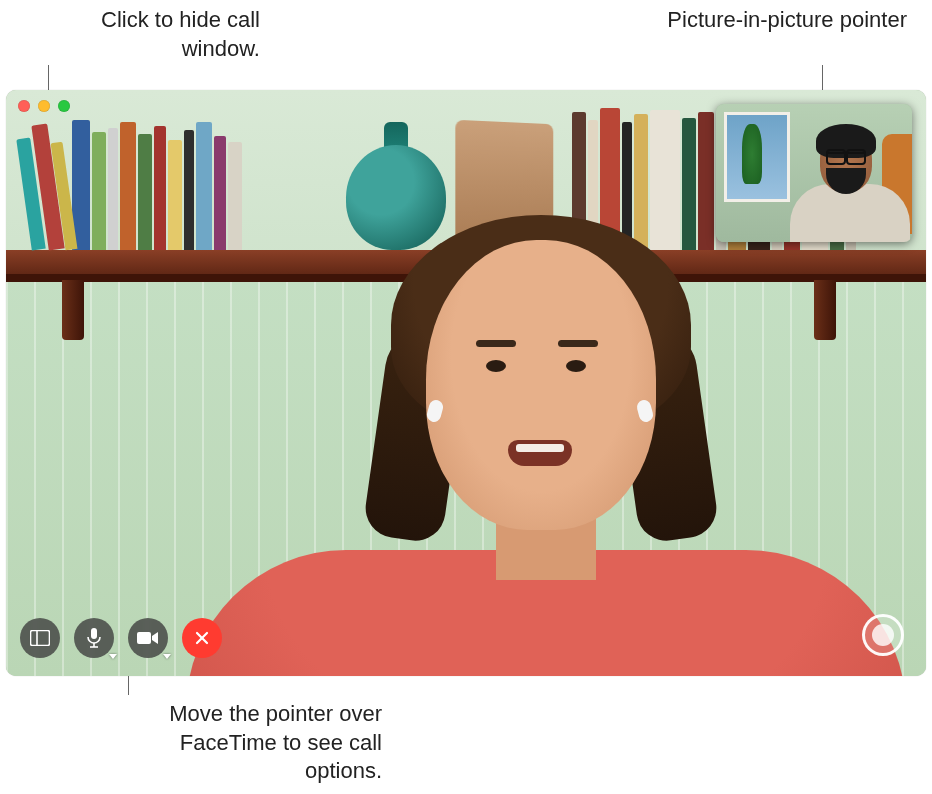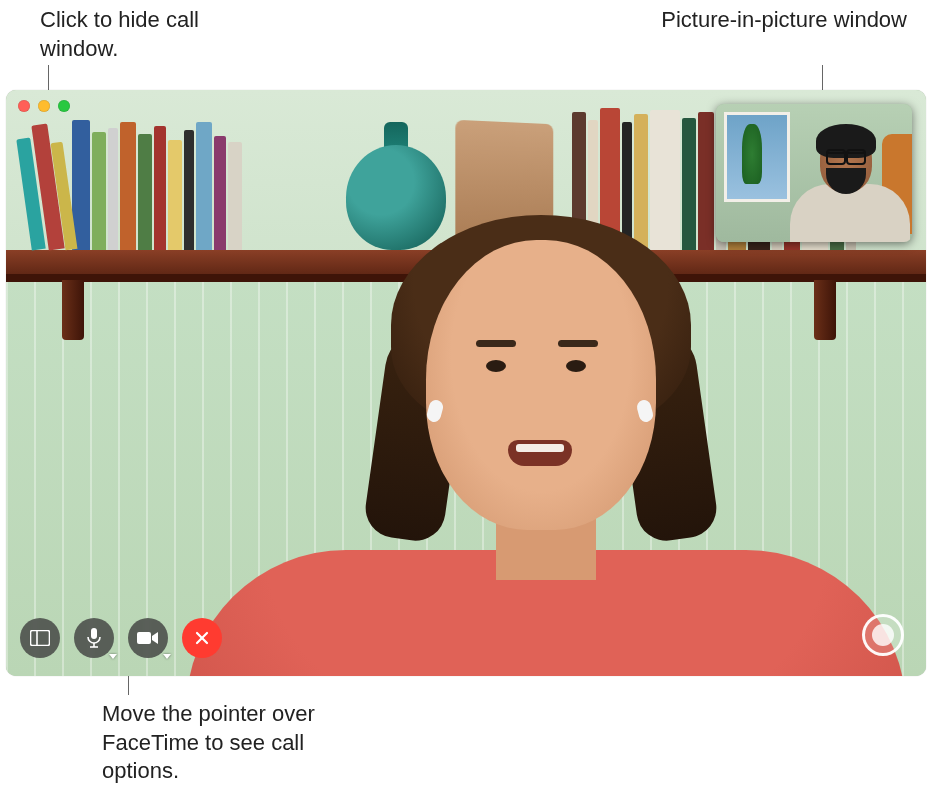--- a/index.html
+++ b/index.html
@@ -11,20 +11,21 @@
     position: relative;
     overflow: hidden;
   }
 
   
   .callout {
     position: absolute;
     font-size: 22px;
     color: #222;
     line-height: 1.3;
+    text-align: right;
   }
   .callout-tl { left: 40px; top: 6px; width: 220px; }
   .callout-tr { right: 25px; top: 6px; width: 260px; text-align: right; }
   .callout-bl { left: 102px; top: 700px; width: 280px; }
 
   
   .leader {
     position: absolute;
     background: #666;
   }
@@ -290,21 +291,21 @@
     content:""; position:absolute; left:7px; top:7px; right:7px; bottom:7px;
     border-radius:50%; background: rgba(255,255,255,0.8);
   }
 
   svg { display:block; }
 </style>
 </head>
 <body>
 
 <div class="callout callout-tl">Click to hide call window.</div>
-<div class="callout callout-tr">Picture-in-picture window</div>
+<div class="callout callout-tr">Picture-in-picture pointer</div>
 <div class="callout callout-bl">Move the pointer over FaceTime to see call options.</div>
 
 <div class="leader leader-tl-v"></div>
 <div class="leader leader-tr-v"></div>
 <div class="leader leader-bl-h"></div>
 <div class="leader leader-bl-v"></div>
 <div class="leader leader-bl-t1"></div>
 <div class="leader leader-bl-t2"></div>
 
 <div class="window">

